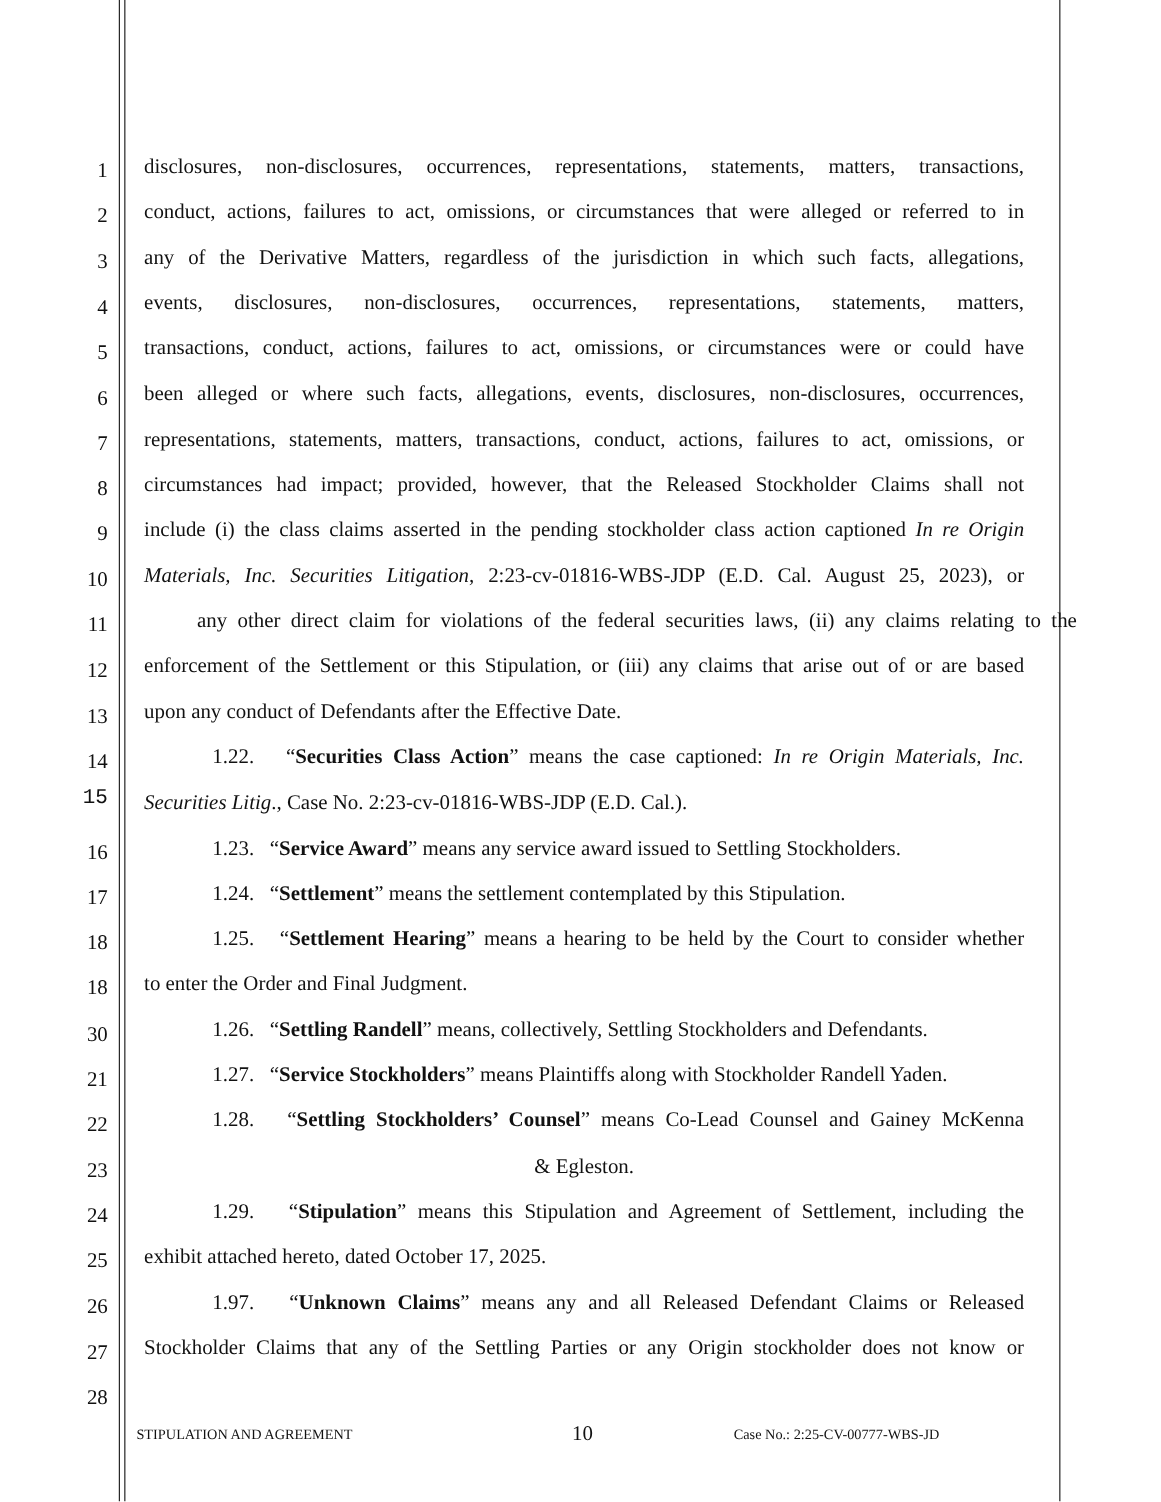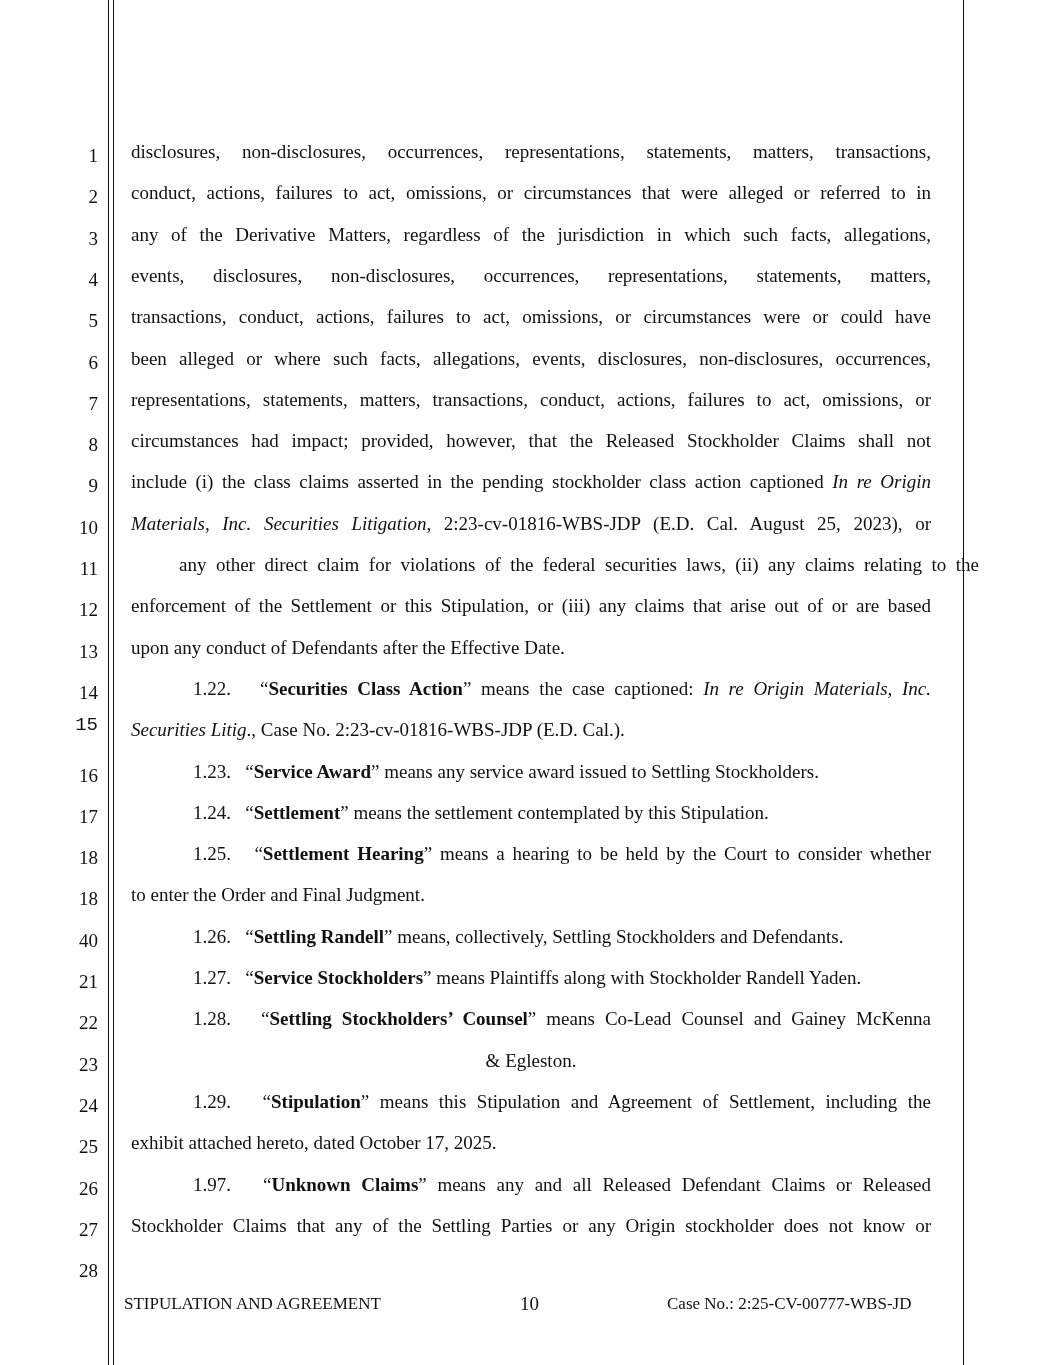--- a/index.html
+++ b/index.html
@@ -14,21 +14,21 @@
   .lineno {
     position: absolute; left: 62px; width: 36px; text-align: right;
     font-size: 19px; line-height: 20px;
   }
   .row {
     position: absolute; left: 131px; width: 800px;
     font-size: 19px; line-height: 22px; white-space: nowrap;
   }
   .just { text-align: justify; text-align-last: justify; white-space: normal; }
   .indent { padding-left: 62px; box-sizing: border-box; }
-  .footer { position: absolute; font-size: 17px; line-height: 21px; }
+  .footer { position: absolute; font-size: 13px; line-height: 21px; }
   .f-left { left: 124px; top: 1293px; width: 320px; }
   .f-center { left: 520px; top: 1293px; font-size: 19px; }
   .f-right { left: 667px; top: 1293px; }
   b { font-weight: bold; }
   i { font-style: italic; }
 </style>
 </head>
 <body>
 
 <div class="vline vl1"></div>
@@ -48,21 +48,21 @@
     <div class="lineno" style="top: 517.7px;">10</div>
     <div class="lineno" style="top: 559px;">11</div>
     <div class="lineno" style="top: 600.3px;">12</div>
     <div class="lineno" style="top: 641.6px;">13</div>
     <div class="lineno" style="top: 682.9px;">14</div>
     <div class="lineno" style="top: 715px; font-family: Liberation Mono, monospace;">15</div>
     <div class="lineno" style="top: 765.5px;">16</div>
     <div class="lineno" style="top: 806.8px;">17</div>
     <div class="lineno" style="top: 848.1px;">18</div>
     <div class="lineno" style="top: 889.4px;">18</div>
-    <div class="lineno" style="top: 930.7px;">40</div>
+    <div class="lineno" style="top: 930.7px;">30</div>
     <div class="lineno" style="top: 972px;">21</div>
     <div class="lineno" style="top: 1013.3px;">22</div>
     <div class="lineno" style="top: 1054.6px;">23</div>
     <div class="lineno" style="top: 1095.9px;">24</div>
     <div class="lineno" style="top: 1137.2px;">25</div>
     <div class="lineno" style="top: 1178.5px;">26</div>
     <div class="lineno" style="top: 1219.8px;">27</div>
     <div class="lineno" style="top: 1261.1px;">28</div>
   </div>
 <div id="body-text">

